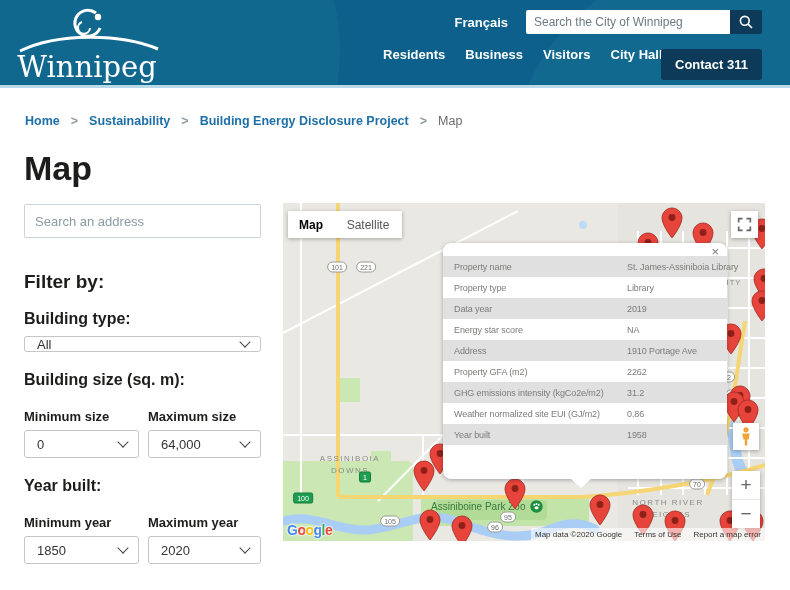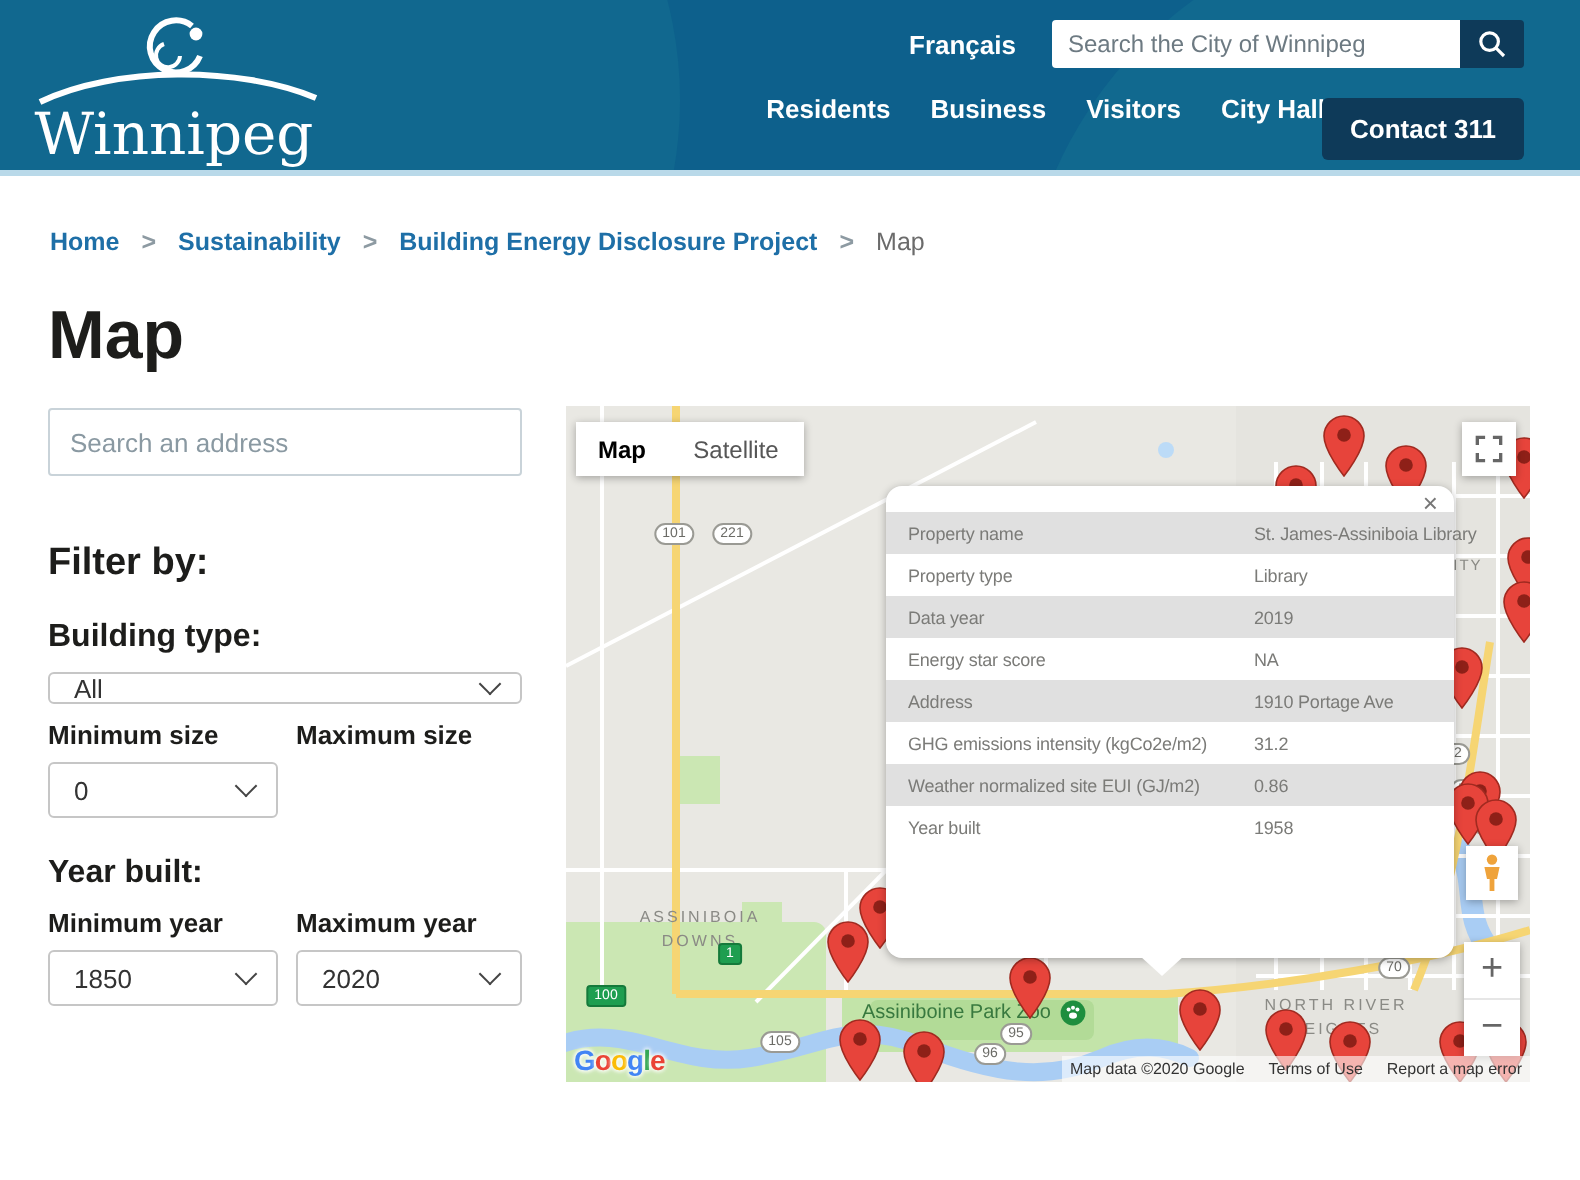--- a/index.html
+++ b/index.html
@@ -32,21 +32,21 @@
   
   .sidebar{position:absolute;left:24px;top:204px;width:237px;}
   .addr-input{width:237px;height:34px;box-sizing:border-box;border:1px solid #c9d3d9;border-radius:2px;padding:0 10px;font-size:13px;font-family:"Liberation Sans",sans-serif;color:#a16207;outline:none;}
   .addr-input::placeholder{color:#8a99a2;}
   .filter-by{font-size:19px;font-weight:bold;color:#1d1d1b;margin-top:33px;}
   .group-h{font-size:16px;font-weight:bold;color:#1d1d1b;margin-top:17px;}
   .sel{position:relative;height:16px;border:1px solid #c6c6c6;border-radius:3px;background:#fff;display:flex;align-items:center;padding-left:12px;font-size:13px;color:#333;cursor:pointer;box-sizing:border-box;}
   .sel:after{content:"";position:absolute;right:11px;top:calc(50% - 6px);width:7px;height:7px;border-right:1.5px solid #444;border-bottom:1.5px solid #444;transform:rotate(45deg);}
   .sel.full{width:237px;margin-top:8px;}
   .two-col{display:grid;grid-template-columns:115px 113px;column-gap:9px;margin-top:6px;}
-  .mini-label{font-size:13px;font-weight:bold;color:#1d1d1b;margin-top:8px;}
+  .mini-label{font-size:13px;font-weight:bold;color:#1d1d1b;margin-top:20px;}
   .two-col .sel{height:28px;}
 
   
   .map{position:absolute;left:283px;top:203px;width:482px;height:338px;background:#e9e8e3;overflow:hidden;}
   .map-bg{position:absolute;left:0;top:0;z-index:0;}
   .map-label{position:absolute;z-index:1;color:#8a8a85;font-size:8px;letter-spacing:1.5px;text-align:center;line-height:1.5;}
   .zoo-label{position:absolute;z-index:1;left:148px;top:297px;display:flex;align-items:center;gap:4px;color:#38793f;font-size:10px;}
   .shield{position:absolute;z-index:1;transform:translate(-50%,-50%);background:#fff;border:1px solid #9a9a94;border-radius:6px;font-size:7px;color:#6b6b66;padding:0px 3px;line-height:9px;}
   .shield.green{background:#1e9e50;border-color:#157a3b;color:#fff;border-radius:2px;}
   .pins-layer{position:absolute;left:0;top:0;z-index:2;}
@@ -137,27 +137,31 @@
 
   <div class="page-title">Map</div>
 
   <div class="sidebar">
     <input class="addr-input" type="text" placeholder="Search an address" style="">
     <div class="filter-by">Filter by:</div>
     <div class="group-h">Building type:</div>
     <div class="sel full">
         <span>All</span>
       </div>
+    <div class="group-h" style="margin-top:19px;">Building size (sq. m):</div>
     <div class="two-col" style="margin-top:0;">
       <div class="mini-label">Minimum size</div>
       <div class="mini-label">Maximum size</div>
     </div>
     <div class="two-col">
       <div class="sel">
           <span>0</span>
+        </div>
+      <div class="sel">
+          <span>64,000</span>
         </div>
     </div>
     <div class="group-h" style="margin-top:19px;">Year built:</div>
     <div class="two-col" style="margin-top:0;">
       <div class="mini-label">Minimum year</div>
       <div class="mini-label">Maximum year</div>
     </div>
     <div class="two-col">
       <div class="sel">
           <span>1850</span>
@@ -387,20 +391,24 @@
             <span class="plabel">Energy star score</span>
             <span class="pvalue">NA</span>
           </div>
 
 
           <div class="prow">
             <span class="plabel">Address</span>
             <span class="pvalue">1910 Portage Ave</span>
           </div>
 
+          <div class="prow">
+            <span class="plabel">Property GFA (m2)</span>
+            <span class="pvalue">2262</span>
+          </div>
 
           <div class="prow">
             <span class="plabel">GHG emissions intensity (kgCo2e/m2)</span>
             <span class="pvalue">31.2</span>
           </div>
 
           <div class="prow">
             <span class="plabel">Weather normalized site EUI (GJ/m2)</span>
             <span class="pvalue">0.86</span>
           </div>

